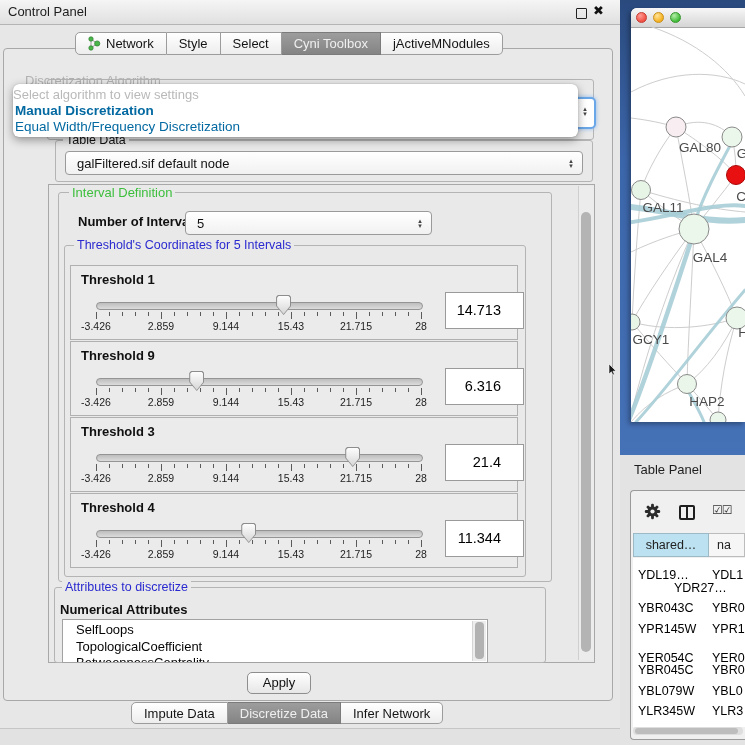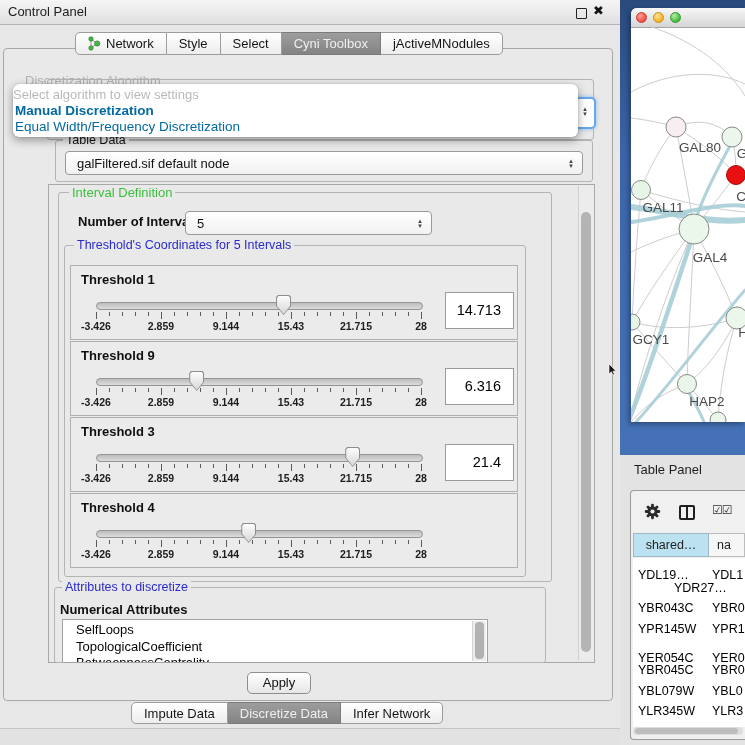--- a/index.html
+++ b/index.html
@@ -45,24 +45,24 @@
   .tpanel{position:absolute;left:70px;width:446px;height:73px;border:1px solid #b0b0b0;background:#ebebeb}
   .t-label{position:absolute;left:10px;top:6px;font-size:13px;font-weight:bold;color:#101010}
   .track{position:absolute;left:25px;top:36px;width:325px;height:6px;border:1px solid #949494;
          border-radius:4px;background:linear-gradient(#bdbdbd,#dcdcdc)}
   .thumb{position:absolute;top:29px;width:15px;height:20px;background:#8d8d8d;
          clip-path:polygon(12% 0,88% 0,100% 10%,100% 55%,50% 100%,0 55%,0 10%)}
   .thumb i{position:absolute;left:1px;top:1px;right:1px;bottom:1px;display:block;
            background:linear-gradient(#fdfdfd,#d6d6d6);
            clip-path:polygon(12% 0,88% 0,100% 10%,100% 55%,50% 100%,0 55%,0 10%)}
   .tick{position:absolute;width:1px;background:#5a5a5a}
-  .tick-label{position:absolute;top:54px;font-size:10.5px;font-weight:bold;color:#1d1d1d;transform:translateX(-50%);white-space:nowrap}
+  .tick-label{position:absolute;top:54px;font-size:10.5px;font-weight:normal;color:#1d1d1d;transform:translateX(-50%);white-space:nowrap}
   .valbox{position:absolute;left:374px;top:26px;width:55px;height:35px;background:#fff;
           border:1px solid #9a9a9a;font-size:14.5px;color:#000;text-align:right;
-          line-height:35px;padding-right:12px;box-sizing:content-box}
+          line-height:35px;padding-right:22px;box-sizing:content-box}
   
   .attr-list{left:62px;top:619px;width:424px;height:42px;background:#fff;border:1px solid #a2a2a2;overflow:hidden}
   .attr-item{position:absolute;left:13px;font-size:13px;color:#050505;white-space:nowrap}
   .list-scroll{position:absolute;left:409px;top:1px;width:13px;height:40px;background:#ededed;border-left:1px solid #d5d5d5}
   .list-thumb{position:absolute;left:2px;top:1px;width:9px;height:37px;background:#b2b2b2;border-radius:4px}
   .apply-btn{left:247px;top:672px;width:62px;height:20px;border:1px solid #8e8e8e;border-radius:5px;
              background:linear-gradient(#ffffff,#e6e6e6);font-size:13px;color:#111;
              text-align:center;line-height:20px}
   .bottom-strip{left:0;top:728px;width:620px;height:17px;background:#e2e2e2;border-top:1px solid #c6c6c6}
   
@@ -327,20 +327,21 @@
       <div class="tick" style="left: 311px; top: 46px; height: 4px;"></div>
       <div class="tick" style="left: 324px; top: 46px; height: 4px;"></div>
       <div class="tick" style="left: 337px; top: 46px; height: 4px;"></div>
       <div class="tick" style="left: 350px; top: 46px; height: 7px;"></div>
       <span class="tick-label" style="left: 25px;">-3.426</span>
       <span class="tick-label" style="left: 90px;">2.859</span>
       <span class="tick-label" style="left: 155px;">9.144</span>
       <span class="tick-label" style="left: 220px;">15.43</span>
       <span class="tick-label" style="left: 285px;">21.715</span>
       <span class="tick-label" style="left: 350px;">28</span>
+      <div class="valbox">11.344</div>
     </div>
   </div>
 
 <div class="abs group" style="left:54px;top:587px;width:490px;height:74px">
   <span class="group-label" style="left:7px;top:-8px;color:#2a2ad0">Attributes to discretize</span>
 </div>
 <div class="abs bold" style="left:60px;top:602px;font-size:13px;color:#101010">Numerical Attributes</div>
 <div class="abs attr-list" id="attr-list">
   <div class="list-scroll">
       <span class="list-thumb"></span>

